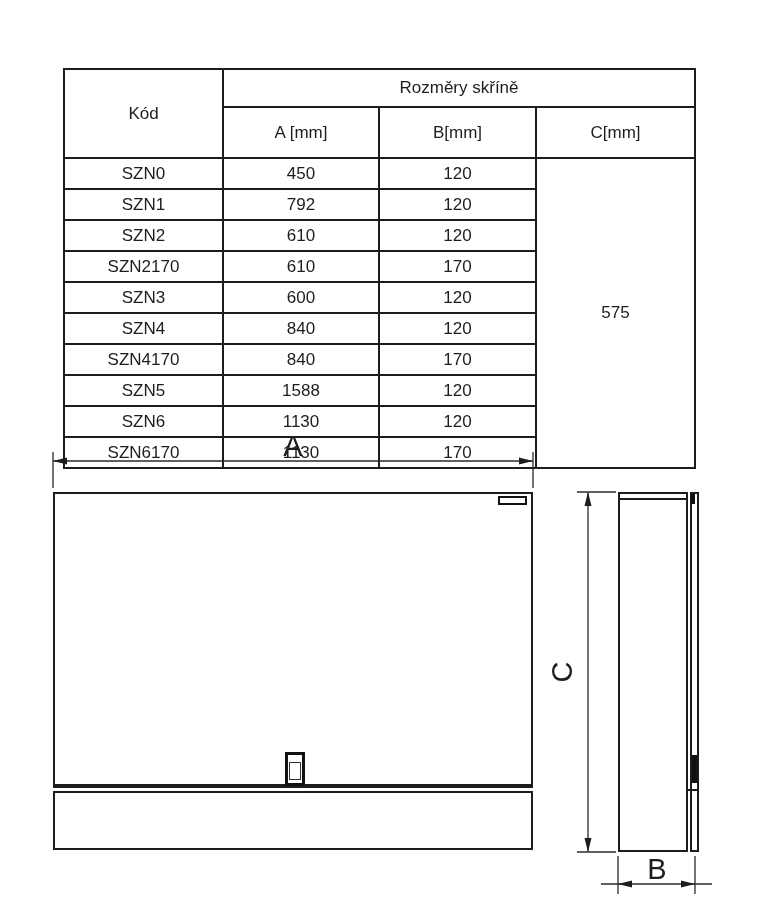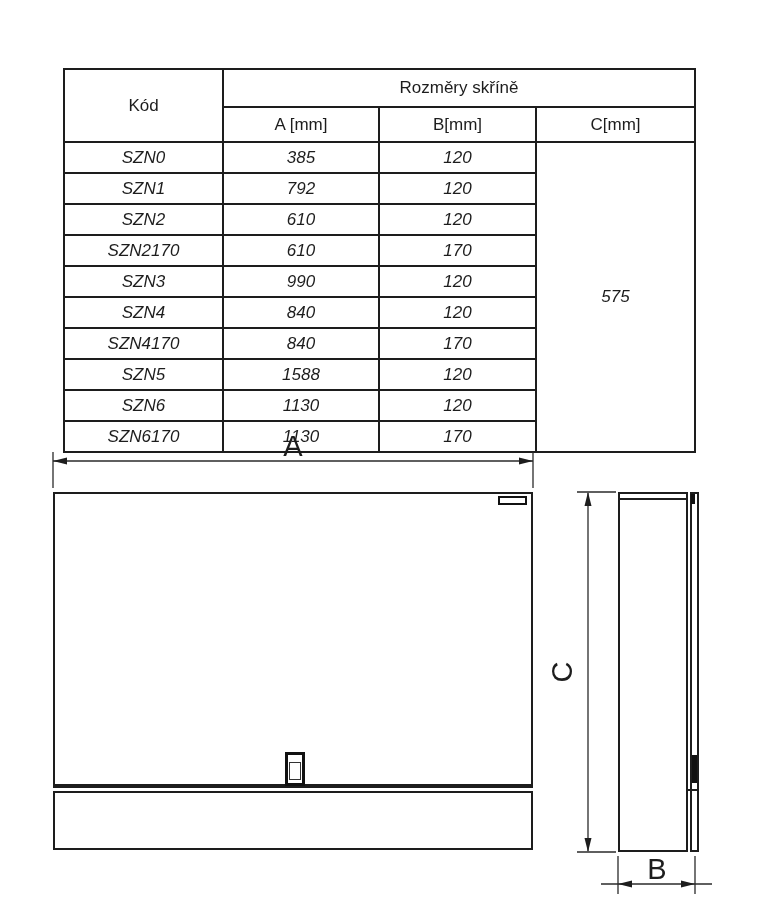--- a/index.html
+++ b/index.html
@@ -26,22 +26,22 @@
     color: #1d1d1d;
   }
   table.dim-table th, table.dim-table td {
     border: 2px solid #1d1d1d;
     text-align: center;
     vertical-align: middle;
     font-weight: 400;
     padding: 2px;
   }
   table.dim-table thead tr.group-row th { height: 38px; }
-  table.dim-table thead tr.sub-row th { height: 35px; }
-  table.dim-table tbody td { height: 31px; font-style: italic; }
+  table.dim-table thead tr.sub-row th { height: 51px; }
+  table.dim-table tbody td { height: 31px; }
 
   
   .draw-box { position: absolute; border: 2px solid #1d1d1d; background: #ffffff; }
 
   .front-box { left: 53px; top: 492px; width: 480px; height: 296px; border-bottom-width: 4px; }
   .front-badge { position: absolute; left: 443px; top: 2px; width: 29px; height: 9px; border: 2px solid #111; }
   .front-latch { position: absolute; left: 230px; top: 258px; width: 20px; height: 34px; border: 3px solid #111; }
   .front-latch-inner { position: absolute; left: 1px; right: 1px; top: 7px; bottom: 3px; border: 1.5px solid #333; }
 
   .front-panel { left: 53px; top: 791px; width: 480px; height: 59px; }
@@ -81,42 +81,42 @@
       </tr>
       <tr class="sub-row">
         <th>A [mm]</th>
         <th>B[mm]</th>
         <th>C[mm]</th>
       </tr>
     </thead>
     <tbody>
         <tr>
           <td>SZN0</td>
-          <td>385</td>
+          <td>450</td>
           <td>120</td>
           <td rowspan="10">575</td>
         </tr>
         <tr>
           <td>SZN1</td>
           <td>792</td>
           <td>120</td>
         </tr>
         <tr>
           <td>SZN2</td>
           <td>610</td>
           <td>120</td>
         </tr>
         <tr>
           <td>SZN2170</td>
           <td>610</td>
           <td>170</td>
         </tr>
         <tr>
           <td>SZN3</td>
-          <td>990</td>
+          <td>600</td>
           <td>120</td>
         </tr>
         <tr>
           <td>SZN4</td>
           <td>840</td>
           <td>120</td>
         </tr>
         <tr>
           <td>SZN4170</td>
           <td>840</td>

